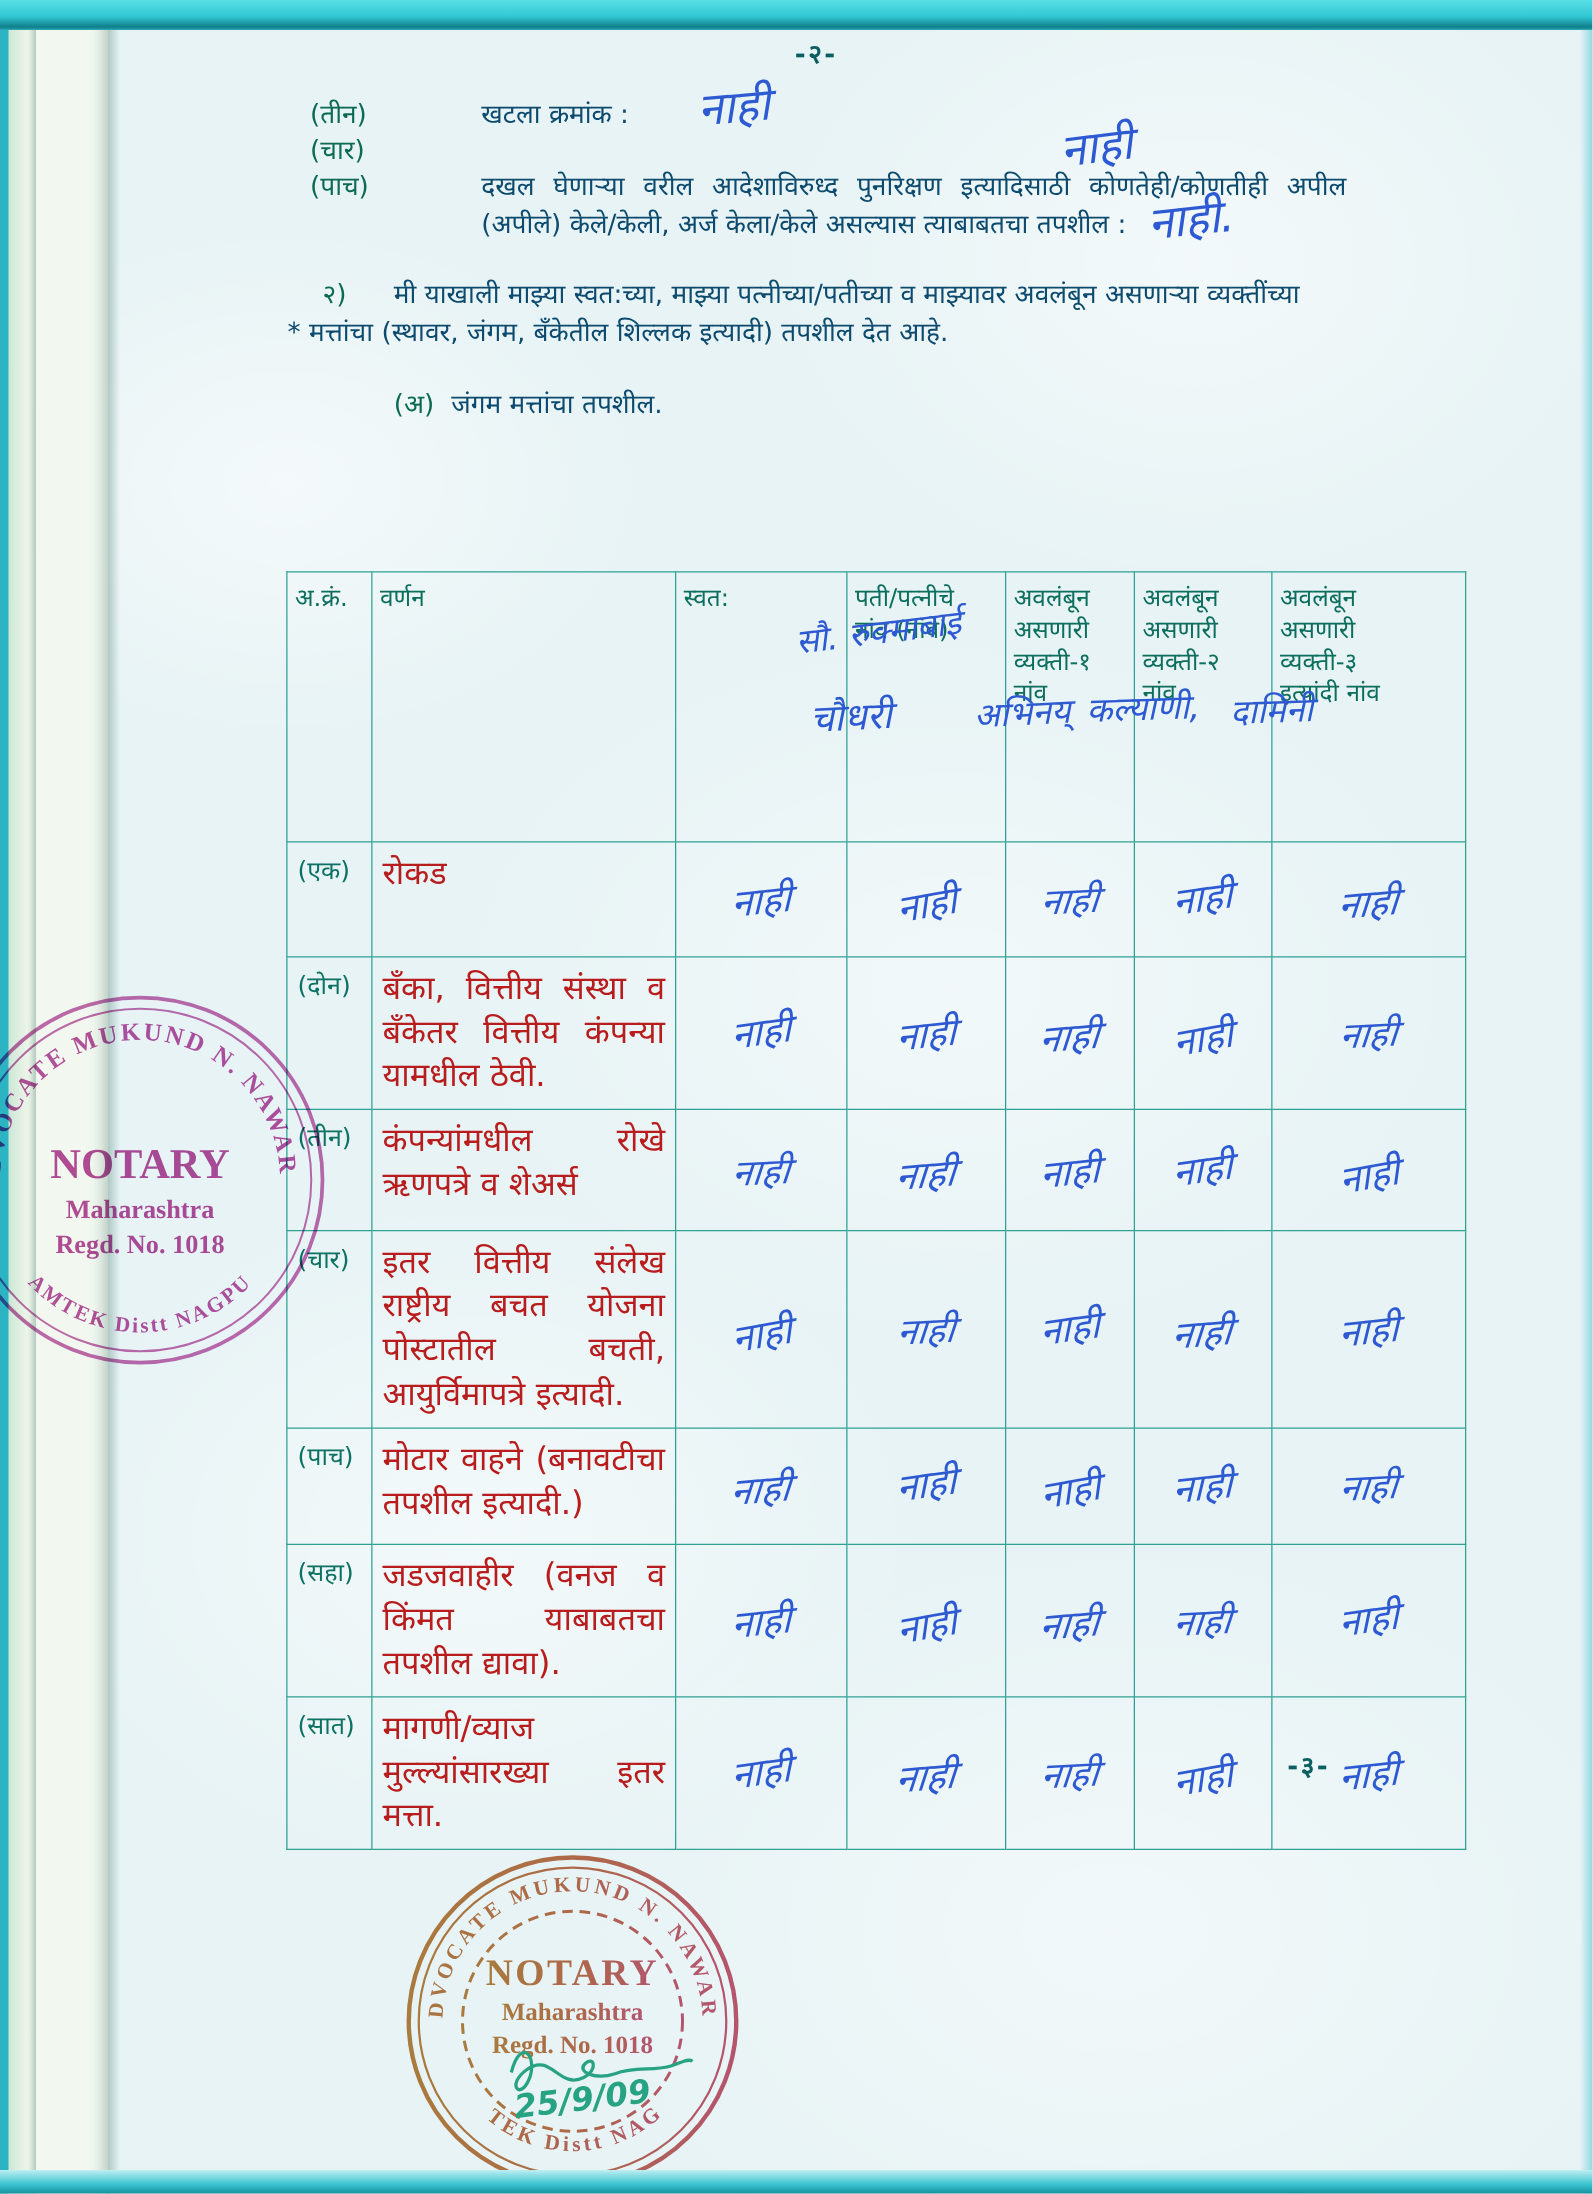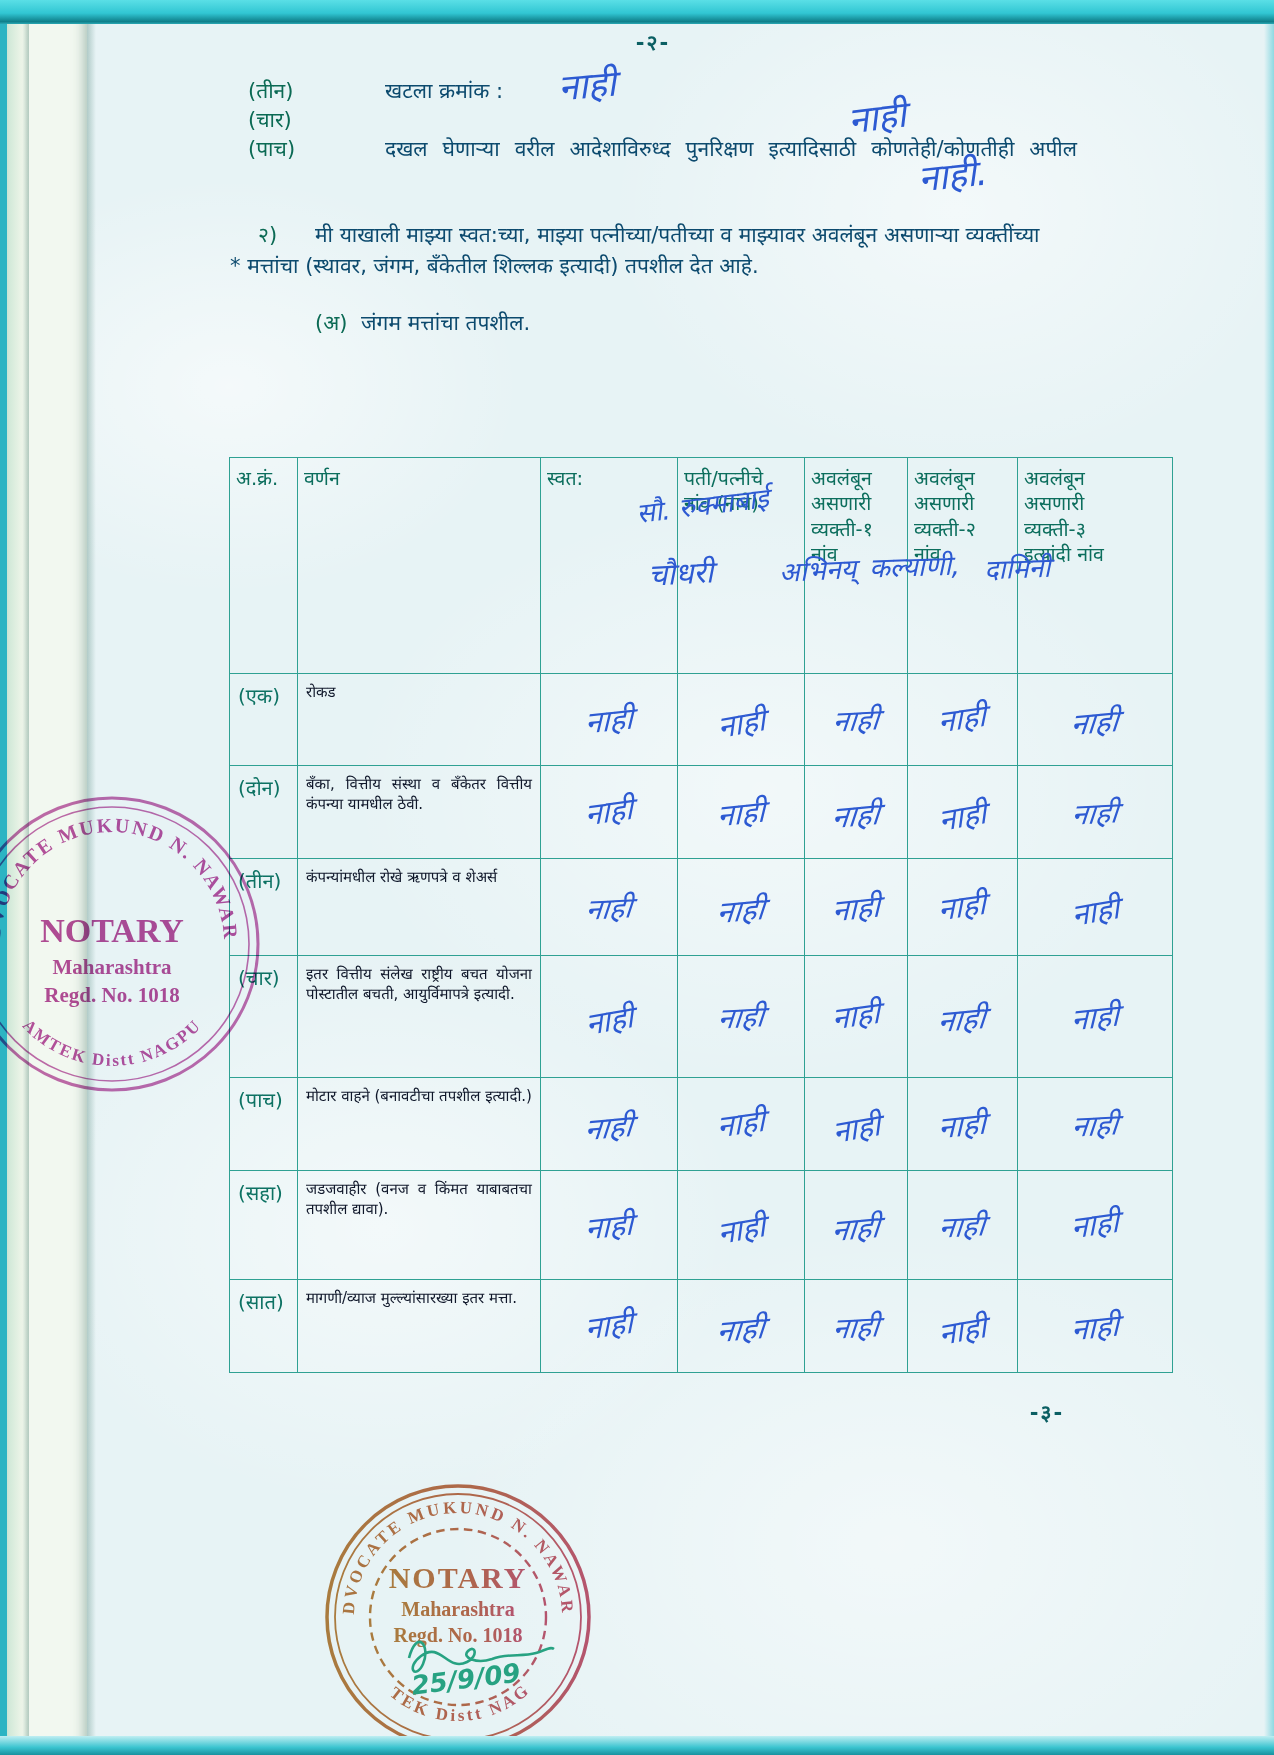--- a/index.html
+++ b/index.html
@@ -41,21 +41,21 @@
   .just{display:inline-block;text-align:justify;text-align-last:justify;}
 
   
   .tblwrap{left:197px;top:457px;z-index:10;margin-left:32px;}
   table.assets{border-collapse:collapse;table-layout:fixed;width:943px;}
   table.assets th,table.assets td{border:1.6px solid #2fa193;}
   table.assets th{font-weight:normal;text-align:left;vertical-align:top;
     padding:8px 6px;font-size:19.5px;color:#0c6e5d;line-height:1.3;}
   table.assets th span{white-space:pre-line;}
   td.sno{vertical-align:top;padding:8px 2px 0 8px;font-size:20px;color:#0d7263;}
-  td.desc{vertical-align:top;padding:8px 8px;font-size:15px;color:#0f172a;
+  td.desc{vertical-align:top;padding:8px 8px;font-size:26px;color:#b91c1c;
     text-align:justify;line-height:1.35;}
   td.cell{text-align:center;vertical-align:middle;}
 
   
   .ink{color:#2d5ad2;font-family:"DejaVu Sans","Liberation Sans",sans-serif;
     font-style:italic;z-index:15;white-space:nowrap;}
   .naahi{display:inline-block;font-size:30px;color:#2d5ad2;font-style:italic;
     transform:rotate(-6deg) skewX(-6deg);}
   .v2{transform:rotate(-10deg) skewX(-4deg) translateY(3px);}
   .v3{transform:rotate(-3deg) skewX(-8deg) scale(.96);}
@@ -94,20 +94,21 @@
 
   <span class="abs printed dark" style="left:248px;top:78px;">(तीन)</span>
   <span class="abs printed" style="left:385px;top:78px;">खटला क्रमांक :</span>
   <span class="abs ink hw-lg" style="left:558px;top:60px;transform:rotate(-5deg);">नाही</span>
 
   <span class="abs printed dark" style="left:248px;top:107px;">(चार)</span>
   <span class="abs ink hw-lg" style="left:848px;top:92px;transform:rotate(-7deg);">नाही</span>
 
   <span class="abs printed dark" style="left:248px;top:136px;">(पाच)</span>
   <span class="abs printed just" style="left:385px;top:136px;width:692px;">दखल घेणाऱ्या वरील आदेशाविरुध्द पुनरिक्षण इत्यादिसाठी कोणतेही/कोणतीही अपील</span>
+  <span class="abs printed" style="left:385px;top:166px;">(अपीले) केले/केली,  अर्ज केला/केले असल्यास त्याबाबतचा तपशील :</span>
   <span class="abs ink hw-lg" style="left:918px;top:150px;transform:rotate(-6deg);">नाही.</span>
 
   <span class="abs printed dark" style="left:258px;top:222px;">२)</span>
   <span class="abs printed" style="left:315px;top:222px;">मी याखाली माझ्या स्वत:च्या, माझ्या पत्नीच्या/पतीच्या व माझ्यावर अवलंबून असणाऱ्या व्यक्तींच्या</span>
   <span class="abs printed" style="left:230px;top:253px;">* मत्तांचा (स्थावर, जंगम, बँकेतील शिल्लक इत्यादी) तपशील देत आहे.</span>
 
   <span class="abs printed dark" style="left:315px;top:310px;">(अ)</span>
   <span class="abs printed" style="left:361px;top:310px;">जंगम मत्तांचा तपशील.</span>
 
   <div class="abs tblwrap">

